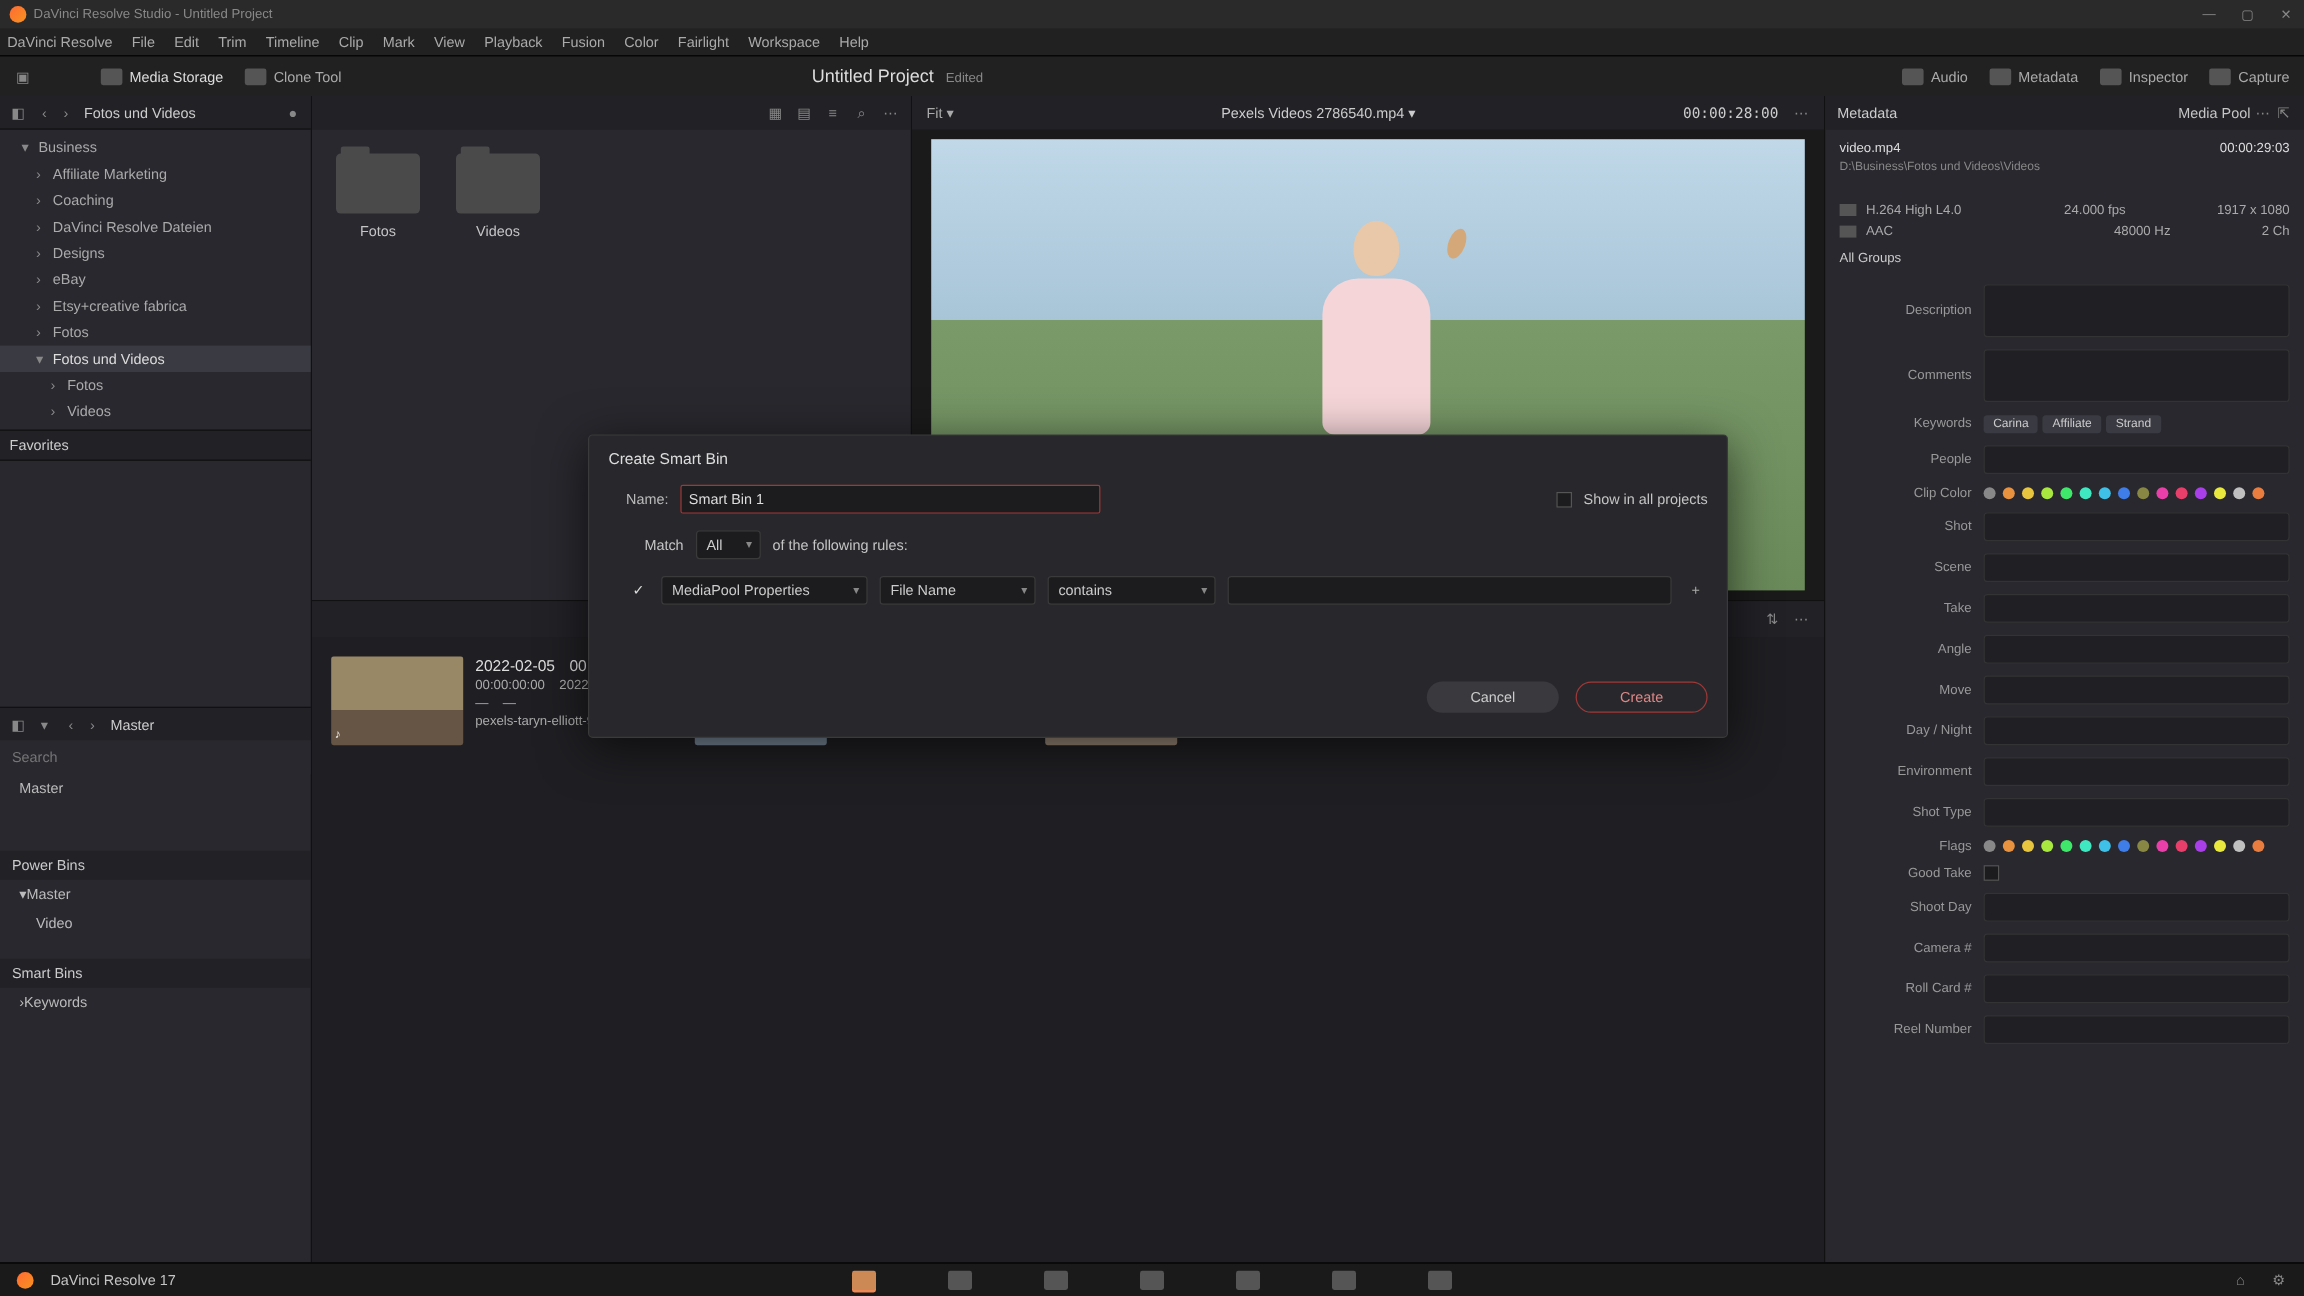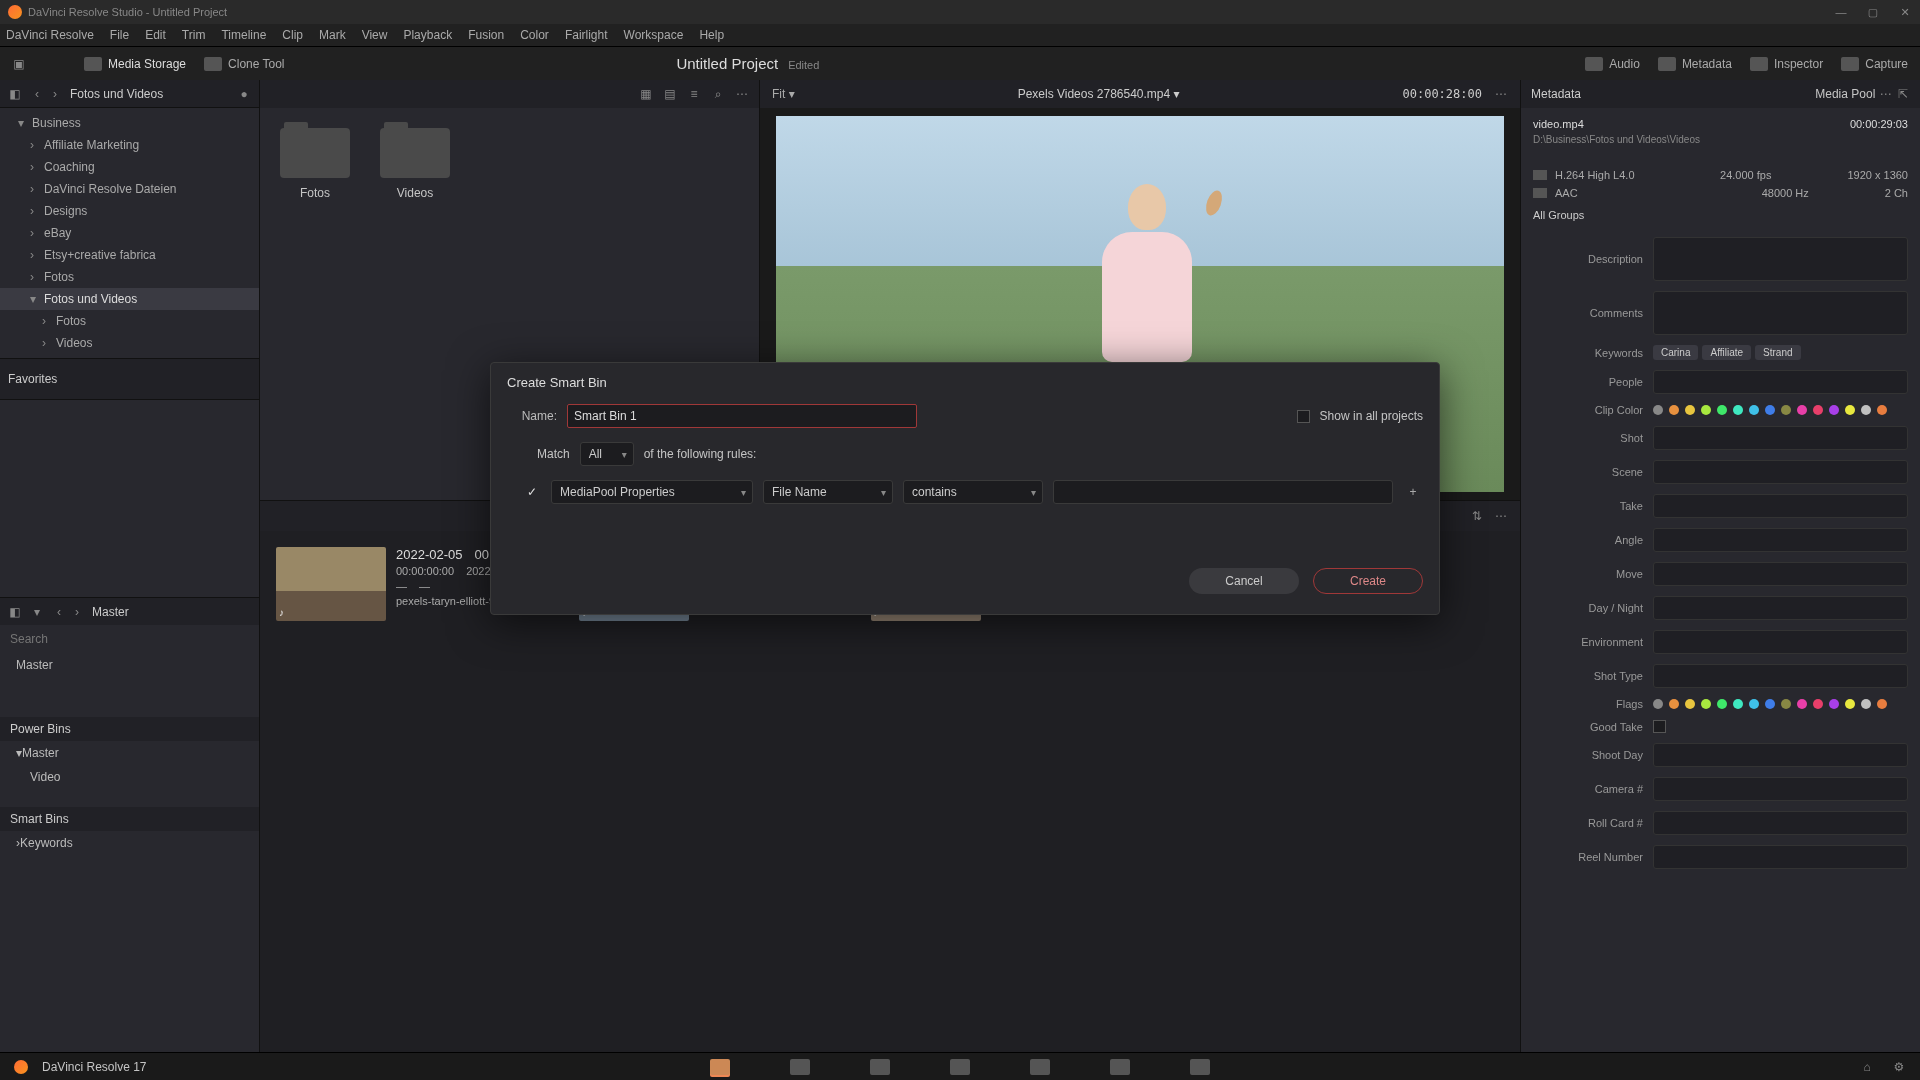--- a/index.html
+++ b/index.html
@@ -19,21 +19,21 @@
 .content { display:flex; height:calc(100% - 24px - 22px - 34px - 28px); }
 .col-left { width:260px; background:#28282e; display:flex; flex-direction:column; border-right:1px solid #111; }
 .panel-hdr { height:28px; display:flex; align-items:center; padding:0 8px; background:#212126; border-bottom:1px solid #111; gap:8px; }
 .nav-arrows { display:flex; gap:4px; color:#888; }
 .tree { flex:0 0 auto; max-height:280px; overflow:hidden; padding:4px 0; }
 .tree-item { display:flex; align-items:center; height:22px; padding-left:18px; gap:4px; color:#aaa; cursor:pointer; }
 .tree-item.lvl1 { padding-left:30px; }
 .tree-item.lvl2 { padding-left:42px; }
 .tree-item.sel { background:#3a3a42; color:#ddd; }
 .tree-item .chev { width:10px; display:inline-block; color:#888; }
-.fav-hdr { height:42px; display:flex; align-items:center; padding:0 8px; color:#ccc; background:#212126; border-top:1px solid #111; border-bottom:1px solid #111; }
+.fav-hdr { height:26px; display:flex; align-items:center; padding:0 8px; color:#ccc; background:#212126; border-top:1px solid #111; border-bottom:1px solid #111; }
 .spacer-flex { flex:1; }
 .sub-hdr { height:28px; display:flex; align-items:center; padding:0 8px; gap:8px; border-top:1px solid #111; background:#212126; }
 .search-row { height:28px; display:flex; align-items:center; padding:0 10px; background:#28282e; }
 .search-row input { width:100%; background:transparent; border:none; color:#aaa; outline:none; font-size:12px; }
 .list-item { height:24px; display:flex; align-items:center; padding-left:16px; color:#bbb; }
 .list-item.child { padding-left:30px; }
 .section-hdr { height:24px; display:flex; align-items:center; padding-left:10px; color:#ccc; background:#212126; }
 .col-mid { flex:1; display:flex; flex-direction:column; background:#1f1f23; }
 .mid-top { display:flex; height:420px; }
 .browser { width:500px; background:#28282e; border-right:1px solid #111; }
@@ -383,21 +383,21 @@
       <div class="meta-line1">
           <span>video.mp4</span>
           <span>00:00:29:03</span>
         </div>
       <div class="meta-path">D:\Business\Fotos und Videos\Videos</div>
       <div class="meta-row">
           <span class="mico"></span>
           <span>H.264 High L4.0</span>
           <span class="r">24.000 fps</span>
           <span style="width:60px"></span>
-          <span>1920 x 1360</span>
+          <span>1917 x 1080</span>
         </div>
       <div class="meta-row">
           <span class="mico"></span>
           <span>AAC</span>
           <span class="r">48000 Hz</span>
           <span style="width:60px"></span>
           <span>2 Ch</span>
         </div>
       <div class="meta-grp">All Groups</div>
     </div>
@@ -546,21 +546,21 @@
     </div>
     <div class="dlg-row" style="padding-left:30px">
       <span>Match</span>
       <div class="dlg-select" style="width:54px">
           <span>All</span>
         </div>
       <span>of the following rules:</span>
     </div>
     <div class="dlg-rule">
       <span class="dlg-check">✓</span>
-      <div class="dlg-select" style="width:202px">
+      <div class="dlg-select" style="width:172px">
           <span>MediaPool Properties</span>
         </div>
       <div class="dlg-select" style="width:130px">
           <span>File Name</span>
         </div>
       <div class="dlg-select" style="width:140px">
           <span>contains</span>
         </div>
       <div class="dlg-text"></div>
       <span class="dlg-plus">+</span>

